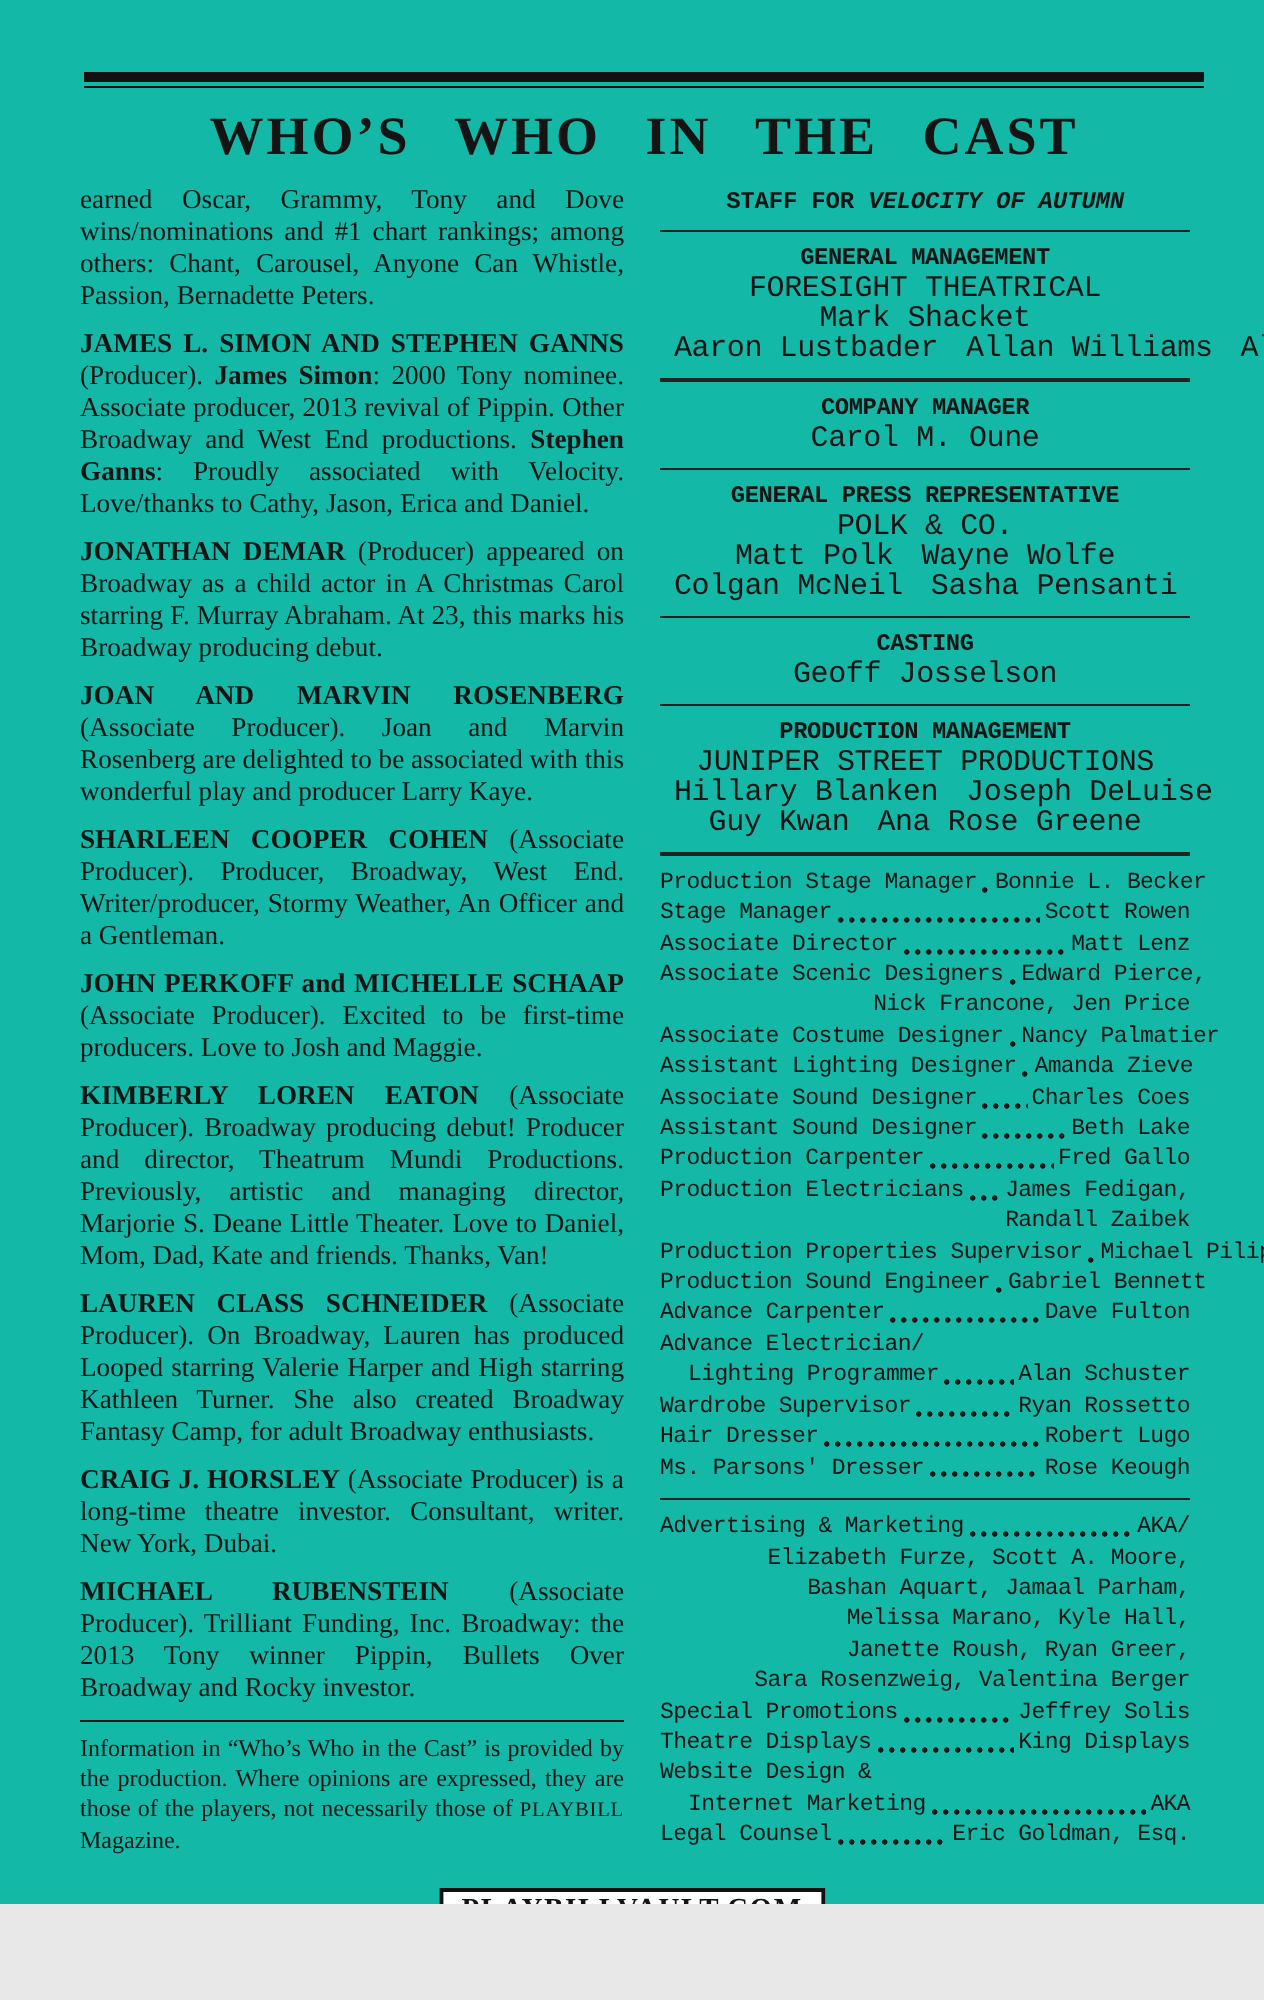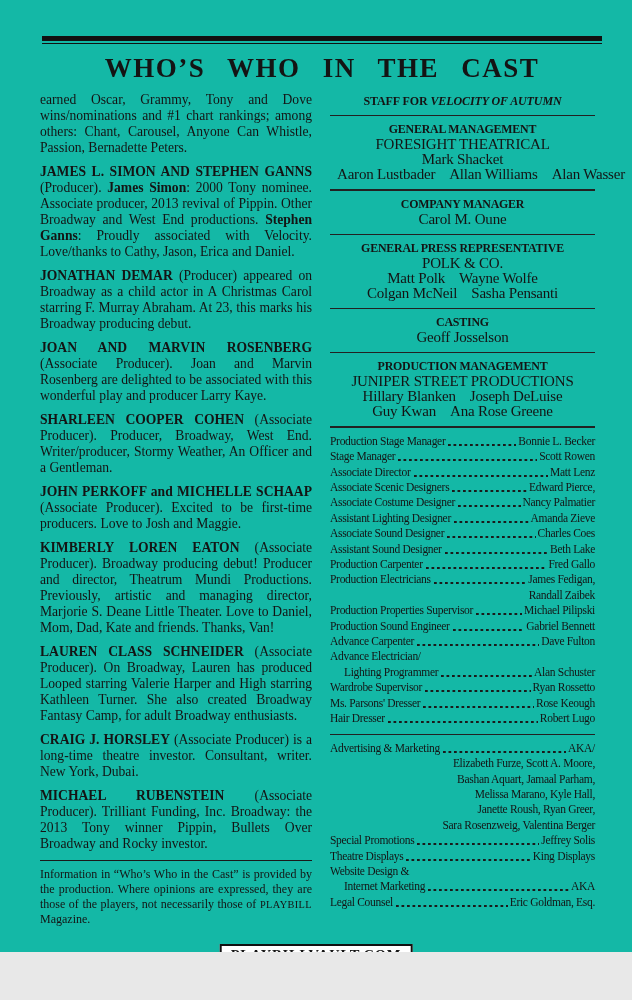--- a/index.html
+++ b/index.html
@@ -21,21 +21,21 @@
     text-align:center;
     font-weight:bold;
     font-size:27px;
     letter-spacing:1.5px;
     word-spacing:14px;
     white-space:nowrap;
   }
   
   .columns{display:flex;margin:8px 0 0 40px;}
   .col-left{width:272px;flex:0 0 272px;}
-  .col-right{width:265px;flex:0 0 265px;margin-left:18px;font-family:Liberation Serif, serif;}
+  .col-right{width:265px;flex:0 0 265px;margin-left:18px;font-family:Liberation Mono, monospace;}
   
   .bio{
     margin:0 0 8px 0;
     font-size:13.6px;
     line-height:16px;
     text-align:justify;
     text-justify:inter-word;
   }
   .seg-bold{font-weight:bold;}
   .seg-italic{}
@@ -163,20 +163,21 @@
           <div class="credit-row">
             <span class="credit-role">Associate Director</span>
             <span class="leader-dots"></span>
             <span class="credit-name">Matt Lenz</span>
           </div>
           <div class="credit-row">
             <span class="credit-role">Associate Scenic Designers</span>
             <span class="leader-dots"></span>
             <span class="credit-name">Edward Pierce,</span>
           </div>
+          <div class="credit-cont">Nick Francone, Jen Price</div>
           <div class="credit-row">
             <span class="credit-role">Associate Costume Designer</span>
             <span class="leader-dots"></span>
             <span class="credit-name">Nancy Palmatier</span>
           </div>
           <div class="credit-row">
             <span class="credit-role">Assistant Lighting Designer</span>
             <span class="leader-dots"></span>
             <span class="credit-name">Amanda Zieve</span>
           </div>
@@ -223,28 +224,28 @@
             <span class="credit-role">Lighting Programmer</span>
             <span class="leader-dots"></span>
             <span class="credit-name">Alan Schuster</span>
           </div>
           <div class="credit-row">
             <span class="credit-role">Wardrobe Supervisor</span>
             <span class="leader-dots"></span>
             <span class="credit-name">Ryan Rossetto</span>
           </div>
           <div class="credit-row">
+            <span class="credit-role">Hair Dresser</span>
+            <span class="leader-dots"></span>
+            <span class="credit-name">Robert Lugo</span>
+          </div>
+          <div class="credit-row">
             <span class="credit-role">Ms. Parsons' Dresser</span>
             <span class="leader-dots"></span>
             <span class="credit-name">Rose Keough</span>
-          </div>
-          <div class="credit-row">
-            <span class="credit-role">Hair Dresser</span>
-            <span class="leader-dots"></span>
-            <span class="credit-name">Robert Lugo</span>
           </div>
         </div>
       <div class="rule"></div>
       <div class="credits">
           <div class="credit-row">
             <span class="credit-role">Advertising &amp; Marketing</span>
             <span class="leader-dots"></span>
             <span class="credit-name">AKA/</span>
           </div>
           <div class="credit-cont">Elizabeth Furze, Scott A. Moore,</div>

